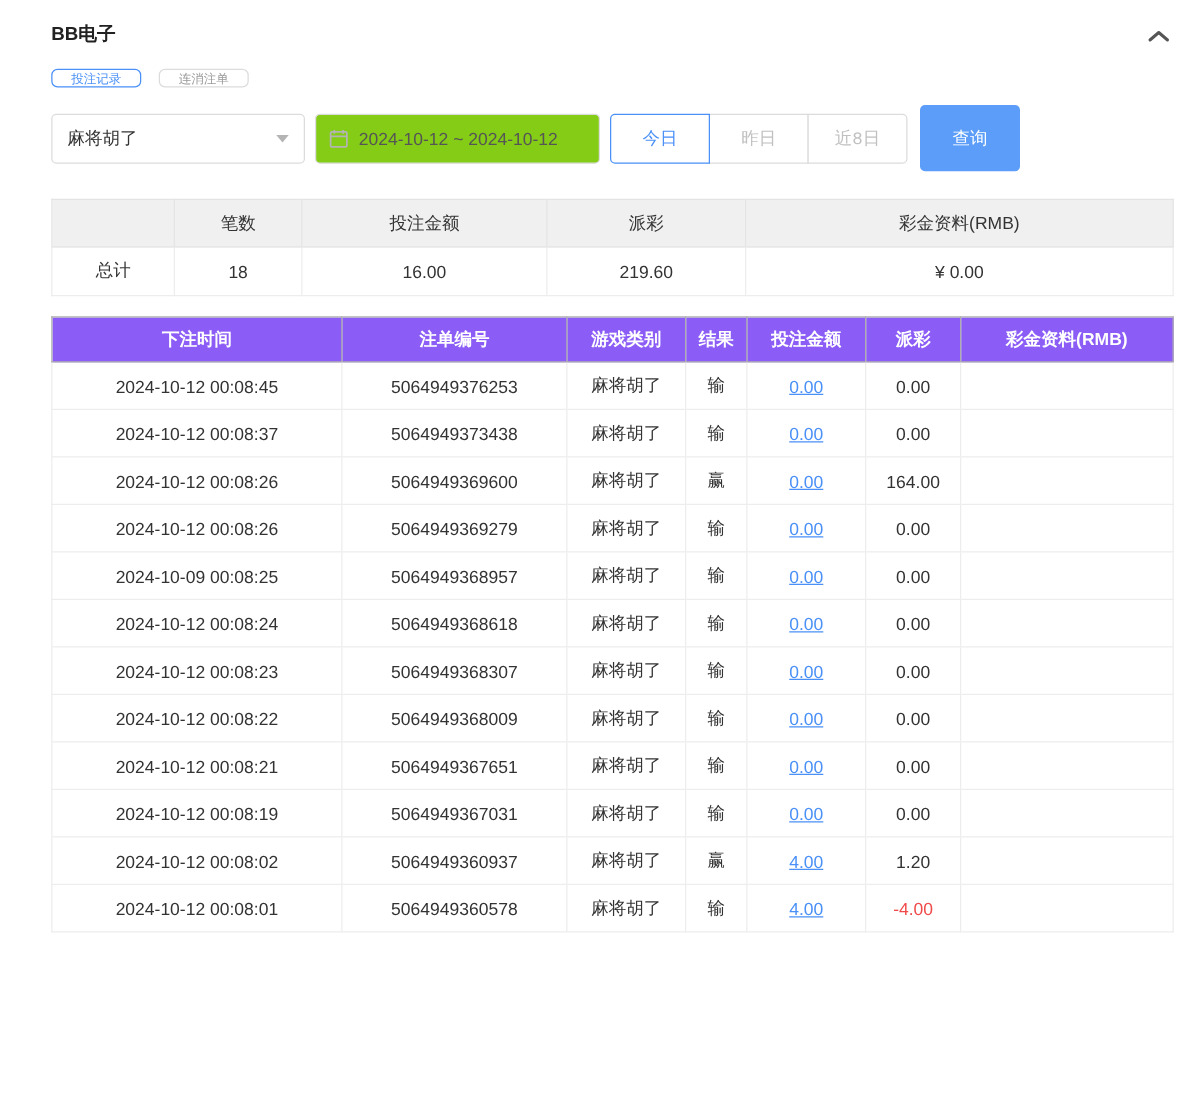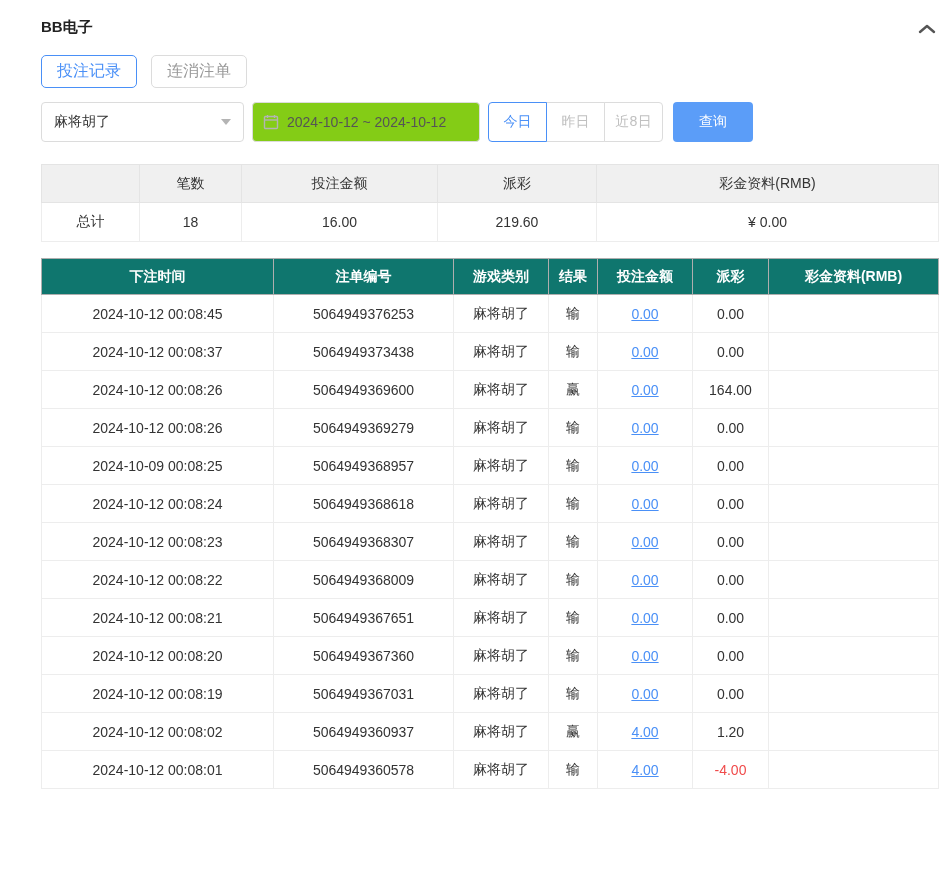--- a/index.html
+++ b/index.html
@@ -12,23 +12,23 @@
   .panel { padding: 18px 14px 0 41px; }
 
   
   .panel-header { display: flex; justify-content: space-between; align-items: flex-end; }
   .panel-title { font-size: 15px; font-weight: bold; color: #222; }
   .collapse-btn { cursor: pointer; background: none; border: none; padding: 2px; line-height: 0; }
 
   
   .tabs { margin-top: 18px; display: flex; }
   .tab {
-    height: 33px; padding: 0 15px; margin-right: 14px;
+    height: 15px; padding: 0 15px; margin-right: 14px;
     background: #fff; border: 1px solid #dcdcdc; border-radius: 5px;
-    font-size: 16px; color: #999; cursor: pointer;
+    font-size: 10px; color: #999; cursor: pointer;
     font-family: inherit;
   }
   .tab.active { border-color: #4a90f7; color: #4a90f7; }
 
   
   .filters { margin-top: 14px; display: flex; align-items: center; }
   .select-box {
     width: 203px; height: 40px; border: 1px solid #dcdcdc; border-radius: 4px;
     display: flex; align-items: center; justify-content: space-between;
     padding: 0 12px; cursor: pointer; background: #fff;
@@ -38,46 +38,46 @@
     border-right: 5px solid transparent; border-top: 6px solid #b4b4b4;
   }
   .date-box {
     margin-left: 8px; width: 228px; height: 40px;
     border: 1px solid #dcdcdc; border-radius: 4px;
     display: flex; align-items: center; gap: 8px; padding: 0 10px;
     color: #555; cursor: pointer; background: #84cc16;
   }
   .btn-group { margin-left: 8px; display: flex; }
   .range-btn {
-    height: 40px; width: 59px; background: #fff; border: 1px solid #dcdcdc;
+    height: 40px; width: 80px; background: #fff; border: 1px solid #dcdcdc;
     font-size: 14px; color: #c0c0c0; cursor: pointer; margin-left: -1px;
     font-family: Liberation Mono, monospace;
   }
   .range-btn:first-child { margin-left: 0; border-radius: 4px 0 0 4px; }
   .range-btn:last-child { border-radius: 0 4px 4px 0; }
   .range-btn.active { color: #4a90f7; border-color: #4a90f7; position: relative; z-index: 1; }
   .query-btn {
-    margin-left: 10px; width: 80px; height: 40px; border: none; border-radius: 4px;
+    margin-left: 10px; width: 80px; height: 53px; border: none; border-radius: 4px;
     background: #5b9df8; color: #fff; font-size: 14px; cursor: pointer;
     font-family: inherit;
   }
 
   
   table { border-collapse: collapse; width: 897px; text-align: center; table-layout: fixed; }
   .summary-table { margin-top: 22px; }
   .summary-table th {
     background: #f0f0f0; height: 38px; font-weight: normal; color: #333;
     border: 1px solid #e4e4e4; font-size: 14px;
   }
   .summary-table td { height: 39px; border: 1px solid #ededed; color: #333; }
 
   
   .records-table { margin-top: 16px; }
   .records-table th {
-    background: #0f766e; color: #fff; height: 36px; font-size: 14px;
+    background: #8b5cf6; color: #fff; height: 36px; font-size: 14px;
     font-weight: bold; border: 1px solid #aeaeae;
   }
   .records-table td {
     height: 38px; border: 1px solid #ededed; color: #333; font-size: 14px;
     background: #fff;
   }
   .records-table a { color: #4a90f7; text-decoration: underline; cursor: pointer; }
   .records-table td.neg { color: #f04b4b; }
 
   .icon-gray { color: #b4b4b4; }
@@ -253,29 +253,20 @@
         <tr>
           <td>2024-10-12 00:08:21</td>
           <td>5064949367651</td>
           <td>麻将胡了</td>
           <td>输</td>
           <td><a>0.00</a></td>
           <td>0.00</td>
           <td></td>
         </tr>
         <tr>
-          <td>2024-10-12 00:08:20</td>
-          <td>5064949367360</td>
-          <td>麻将胡了</td>
-          <td>输</td>
-          <td><a>0.00</a></td>
-          <td>0.00</td>
-          <td></td>
-        </tr>
-        <tr>
           <td>2024-10-12 00:08:19</td>
           <td>5064949367031</td>
           <td>麻将胡了</td>
           <td>输</td>
           <td><a>0.00</a></td>
           <td>0.00</td>
           <td></td>
         </tr>
         <tr>
           <td>2024-10-12 00:08:02</td>

